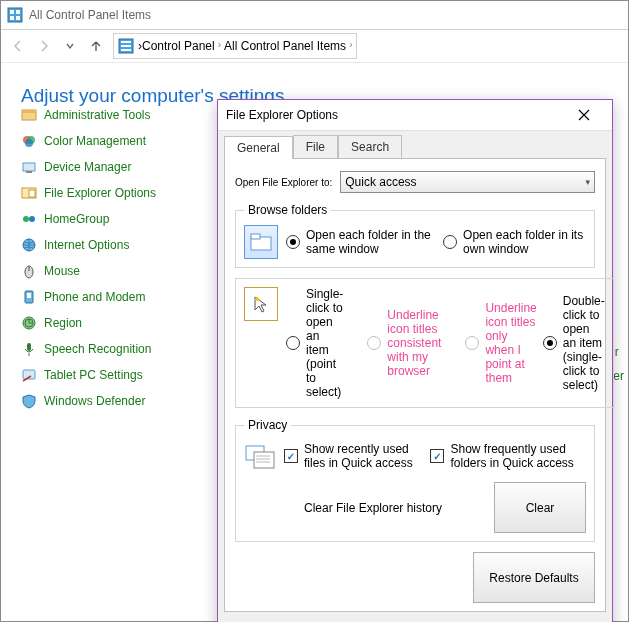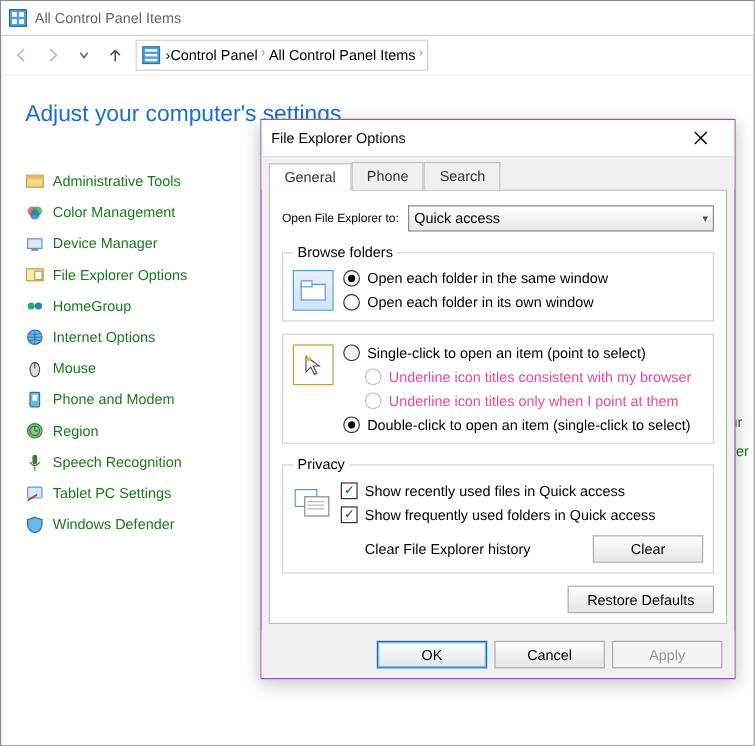--- a/index.html
+++ b/index.html
@@ -9,21 +9,21 @@
 .titlebar .ttxt{color:#666;font-size:12px}
 .nav{height:32px;border-bottom:1px solid #eaeaea;display:flex;align-items:center;padding:0 8px;gap:8px}
 .nav .arrow{width:18px;height:18px;display:flex;align-items:center;justify-content:center;color:#bdbdbd}
 .nav .arrow.act{color:#666}
 .nav .crumb{display:flex;align-items:flex-start;gap:3px}
 .nav .crumb span{color:#000}
 .nav .crumb .sep{color:#888;font-size:10px}
 .nav .box{border:1px solid #d0d0d0;display:flex;align-items:center;padding:2px 4px;height:20px}
 .nav .box .picn{width:16px;height:16px;margin-right:4px}
 .content{padding:22px 0 0 20px}
-.head{color:#1a6fca;font-size:19px;font-weight:400;margin-bottom:36px}
+.head{color:#1a6fca;font-size:19px;font-weight:400;}
 .list{display:flex;flex-direction:column;gap:10px}
 .item{display:flex;align-items:center;gap:7px}
 .item a{color:#1a7a1a;text-decoration:none;font-size:12px}
 .icn{width:16px;height:16px;display:inline-block;flex:0 0 16px}
 .rcol{position:absolute;right:4px;top:200px;display:flex;flex-direction:column;gap:10px;font-size:12px;color:#1a7a1a}
 
 .dlg{position:absolute;left:216px;top:98px;width:394px;border:1px solid #9a4fbf;background:#f0f0f0;box-shadow:0 4px 14px rgba(0,0,0,.25)}
 .dlg .dthead{height:30px;background:#fff;display:flex;align-items:center;padding:0 8px;border-bottom:1px solid #e0e0e0}
 .dlg .dthead .dtitle{flex:1;font-size:12px;color:#000}
 .dlg .dthead .cx{width:40px;height:26px;display:flex;align-items:center;justify-content:center}
@@ -32,30 +32,30 @@
 .tab.active{background:#fff;position:relative;top:1px}
 .tabbody{background:#fff;margin:0 6px 6px 6px;border:1px solid #c0c0c0;border-top:1px solid #c0c0c0;padding:12px 10px 8px 10px}
 .row{display:flex;align-items:center;gap:8px;margin-bottom:10px}
 .lbl{font-size:10px}
 .sel{flex:1;height:20px;border:1px solid #8a8a8a;background:linear-gradient(#fefefe,#e8e8e8);font-size:12px;padding:0 4px;display:flex;align-items:center;justify-content:space-between}
 .sel .chev{font-size:9px;color:#555}
 fieldset{border:1px solid #d4d4d4;margin:0 0 10px 0;padding:8px 8px 8px 8px}
 fieldset legend{font-size:12px;padding:0 4px;color:#000}
 .inner{display:flex;gap:8px}
 .bigicn{width:32px;height:32px;border:1px solid #5b9bd5;background:linear-gradient(#e8f0ff,#cfe4ff);flex:0 0 32px;display:flex;align-items:center;justify-content:center}
-.opts{flex:1;display:flex;flex-direction:column;gap:6px}
+.opts{flex:1;display:flex;flex-direction:row;gap:6px}
 .radio{display:flex;align-items:center;gap:6px;font-size:12px}
 .radio.dis{color:#ec4899}
 .rcircle{width:12px;height:12px;border:1px solid #333;border-radius:50%;display:flex;align-items:center;justify-content:center;flex:0 0 12px}
 .rcircle.dis{border-color:#c0c0c0}
 .rcircle .dot{width:6px;height:6px;border-radius:50%;background:#000}
 .chk{display:flex;align-items:center;gap:6px;font-size:12px}
 .cbox{width:12px;height:12px;border:1px solid #333;display:flex;align-items:center;justify-content:center;flex:0 0 12px;color:#1a6fca;font-size:10px;font-weight:bold}
 .privrow{display:flex;align-items:center;justify-content:space-between;margin:10px 0 0 60px}
-.btn{min-width:70px;height:21px;border:1px solid #adadad;background:linear-gradient(#fdfdfd,#e6e6e6);font-size:12px;display:flex;align-items:center;justify-content:center;padding:0 10px}
+.btn{min-width:70px;height:21px;border:1px solid #adadad;background:linear-gradient(#fdfdfd,#e6e6e6);font-size:12px;display:flex;align-items:center;justify-content:center;padding:14px 10px}
 .btn.def{border:1px solid #0078d7;box-shadow:inset 0 0 0 1px #7eb4ea}
 .btn.dis{color:#9a9a9a;background:#f4f4f4}
 .restore{display:flex;justify-content:flex-end;margin-top:10px}
 .dlgfoot{display:flex;justify-content:flex-end;gap:6px;padding:8px 10px;background:#f0f0f0}
 svg{display:block}
 </style>
 </head>
 <body>
 
 <div class="win">
@@ -240,21 +240,21 @@
     <div class="dthead">
       <span class="dtitle">File Explorer Options</span>
       <span class="cx">
           <svg width="12" height="12" viewBox="0 0 12 12">
             <path d="M1 1 L11 11 M11 1 L1 11" stroke="#000" stroke-width="1.2"></path>
           </svg>
         </span>
     </div>
     <div class="tabs">
       <div class="tab active">General</div>
-      <div class="tab">Phone</div>
+      <div class="tab">File</div>
       <div class="tab">Search</div>
     </div>
     <div class="tabbody">
       <div class="row">
         <span class="lbl">Open File Explorer to:</span>
         <div class="sel">
           <span>Quick access</span>
           <span class="chev">▾</span>
         </div>
       </div>

